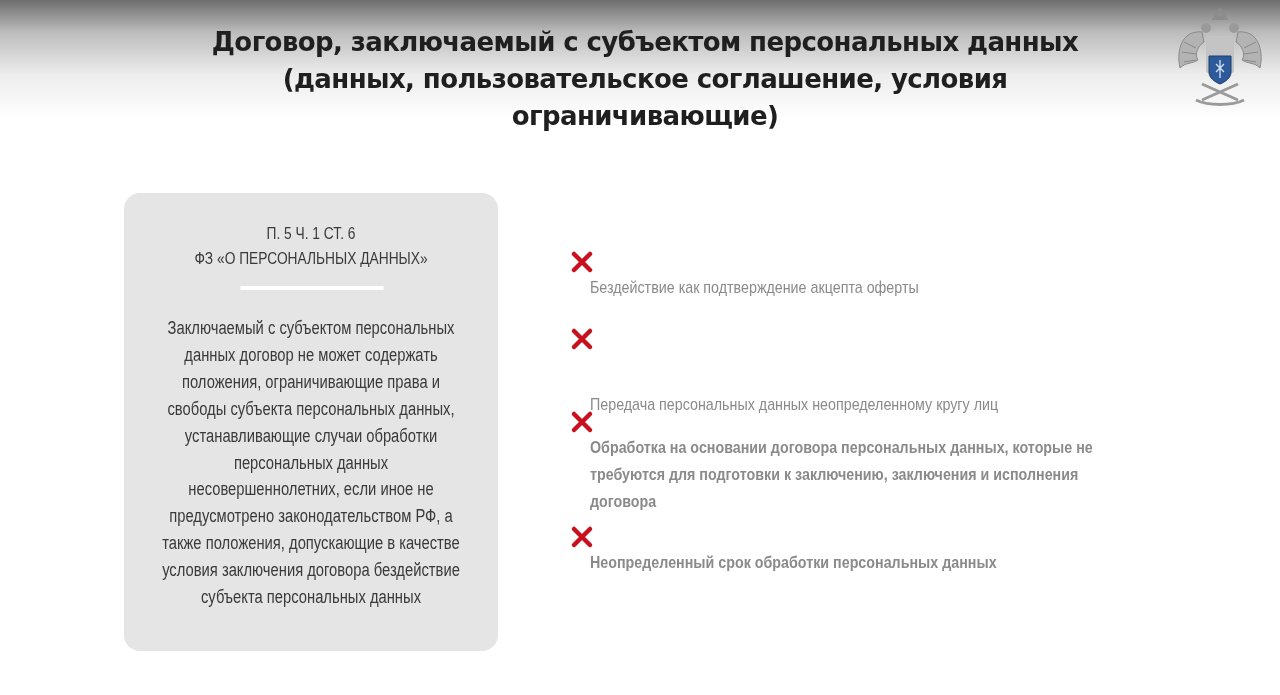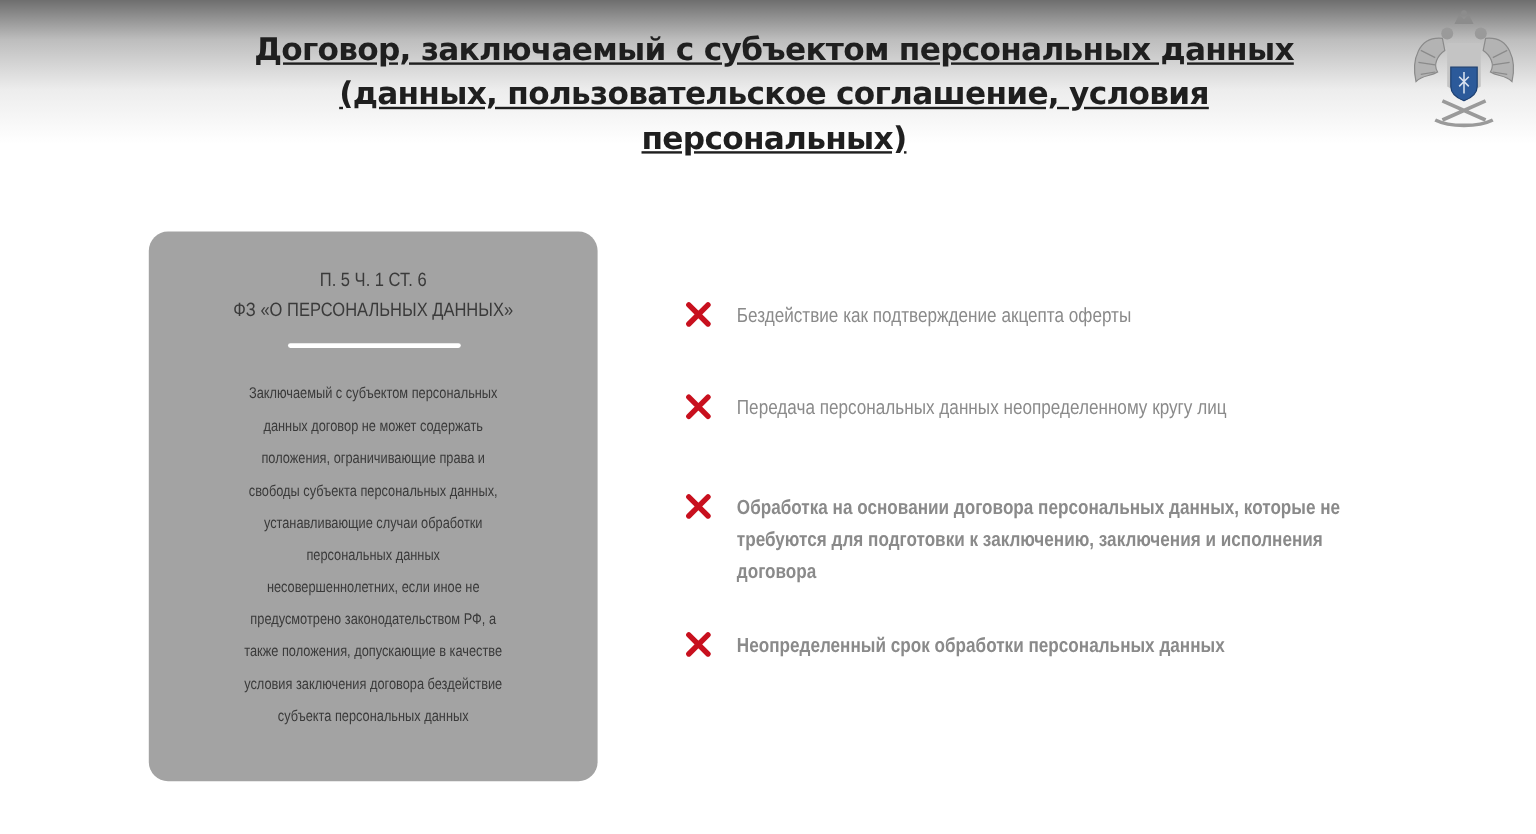--- a/index.html
+++ b/index.html
@@ -40,21 +40,21 @@
       top: 6px;
       width: 96px;
       height: 104px;
     }
     .card {
       position: absolute;
       left: 124px;
       top: 193px;
       width: 374px;
       height: 458px;
-      background: #a3a3a3;
+      background: #e5e5e5;
       border-radius: 16px;
     }
     .card-head {
       position: absolute;
       left: 0; top: 28px;
       width: 100%;
       text-align: center;
       font-family: "Liberation Sans", sans-serif;
       font-size: 16px;
       line-height: 25px;
@@ -71,41 +71,42 @@
       background: #ffffff;
       border-radius: 2px;
     }
     .card-body {
       position: absolute;
       left: 0;
       top: 122px;
       width: 100%;
       text-align: center;
       font-family: "Liberation Sans", sans-serif;
-      font-size: 13px;
+      font-size: 18px;
       line-height: 26.9px;
       color: #3a3a3a;
     }
     .card-body span {
       display: block;
       white-space: nowrap;
       transform: scaleX(0.82);
     }
     .items {
       position: absolute;
       left: 570px;
       top: 0;
       width: 620px;
     }
     .item {
       position: absolute;
       left: 0;
       width: 620px;
       display: flex;
       align-items: flex-start;
+      flex-direction: column;
     }
     .x-icon {
       width: 24px;
       height: 24px;
       flex: 0 0 24px;
       margin-top: 1px;
     }
     .item-text {
       margin-left: 20px;
       font-family: "Liberation Sans", sans-serif;
@@ -116,24 +117,24 @@
       transform-origin: left top;
       white-space: nowrap;
     }
     .item-text span { display: block; }
   </style>
 </head>
 <body>
 
 <div class="top-shade"></div>
 
-<h1 class="title" style="margin:0;text-decoration:underline;">
+<h1 class="title" style="margin:0;">
   <span>Договор, заключаемый с субъектом персональных данных</span>
   <span>(данных, пользовательское соглашение, условия</span>
-  <span>персональных)</span>
+  <span>ограничивающие)</span>
 </h1>
 
 <div class="emblem">
   <svg width="96" height="104" viewBox="0 0 96 104">
 
     <path d="M40 14 L44 6 L48 10 L52 6 L56 14 Z" fill="#8c8c8c"></path>
     <circle cx="48" cy="5" r="2.5" fill="#8c8c8c"></circle>
 
     <circle cx="34" cy="22" r="5" fill="#9a9a9a"></circle>
     <circle cx="62" cy="22" r="5" fill="#9a9a9a"></circle>
@@ -178,21 +179,21 @@
 <div class="items">
   <div class="item" style="top:249px;">
     <svg class="x-icon" viewBox="0 0 24 24">
       <path d="M4 4 L20 20 M20 4 L4 20" stroke="#c8101e" stroke-width="4.5" stroke-linecap="round"></path>
     </svg>
     <div class="item-text">
       <span>Бездействие как подтверждение акцепта оферты</span>
     </div>
   </div>
 
-  <div class="item" style="top:326px;">
+  <div class="item" style="top:326px;gap:40px;">
     <svg class="x-icon" viewBox="0 0 24 24">
       <path d="M4 4 L20 20 M20 4 L4 20" stroke="#c8101e" stroke-width="4.5" stroke-linecap="round"></path>
     </svg>
     <div class="item-text">
       <span>Передача персональных данных неопределенному кругу лиц</span>
     </div>
   </div>
 
   <div class="item" style="top:409px;font-weight:bold;">
     <svg class="x-icon" viewBox="0 0 24 24">

